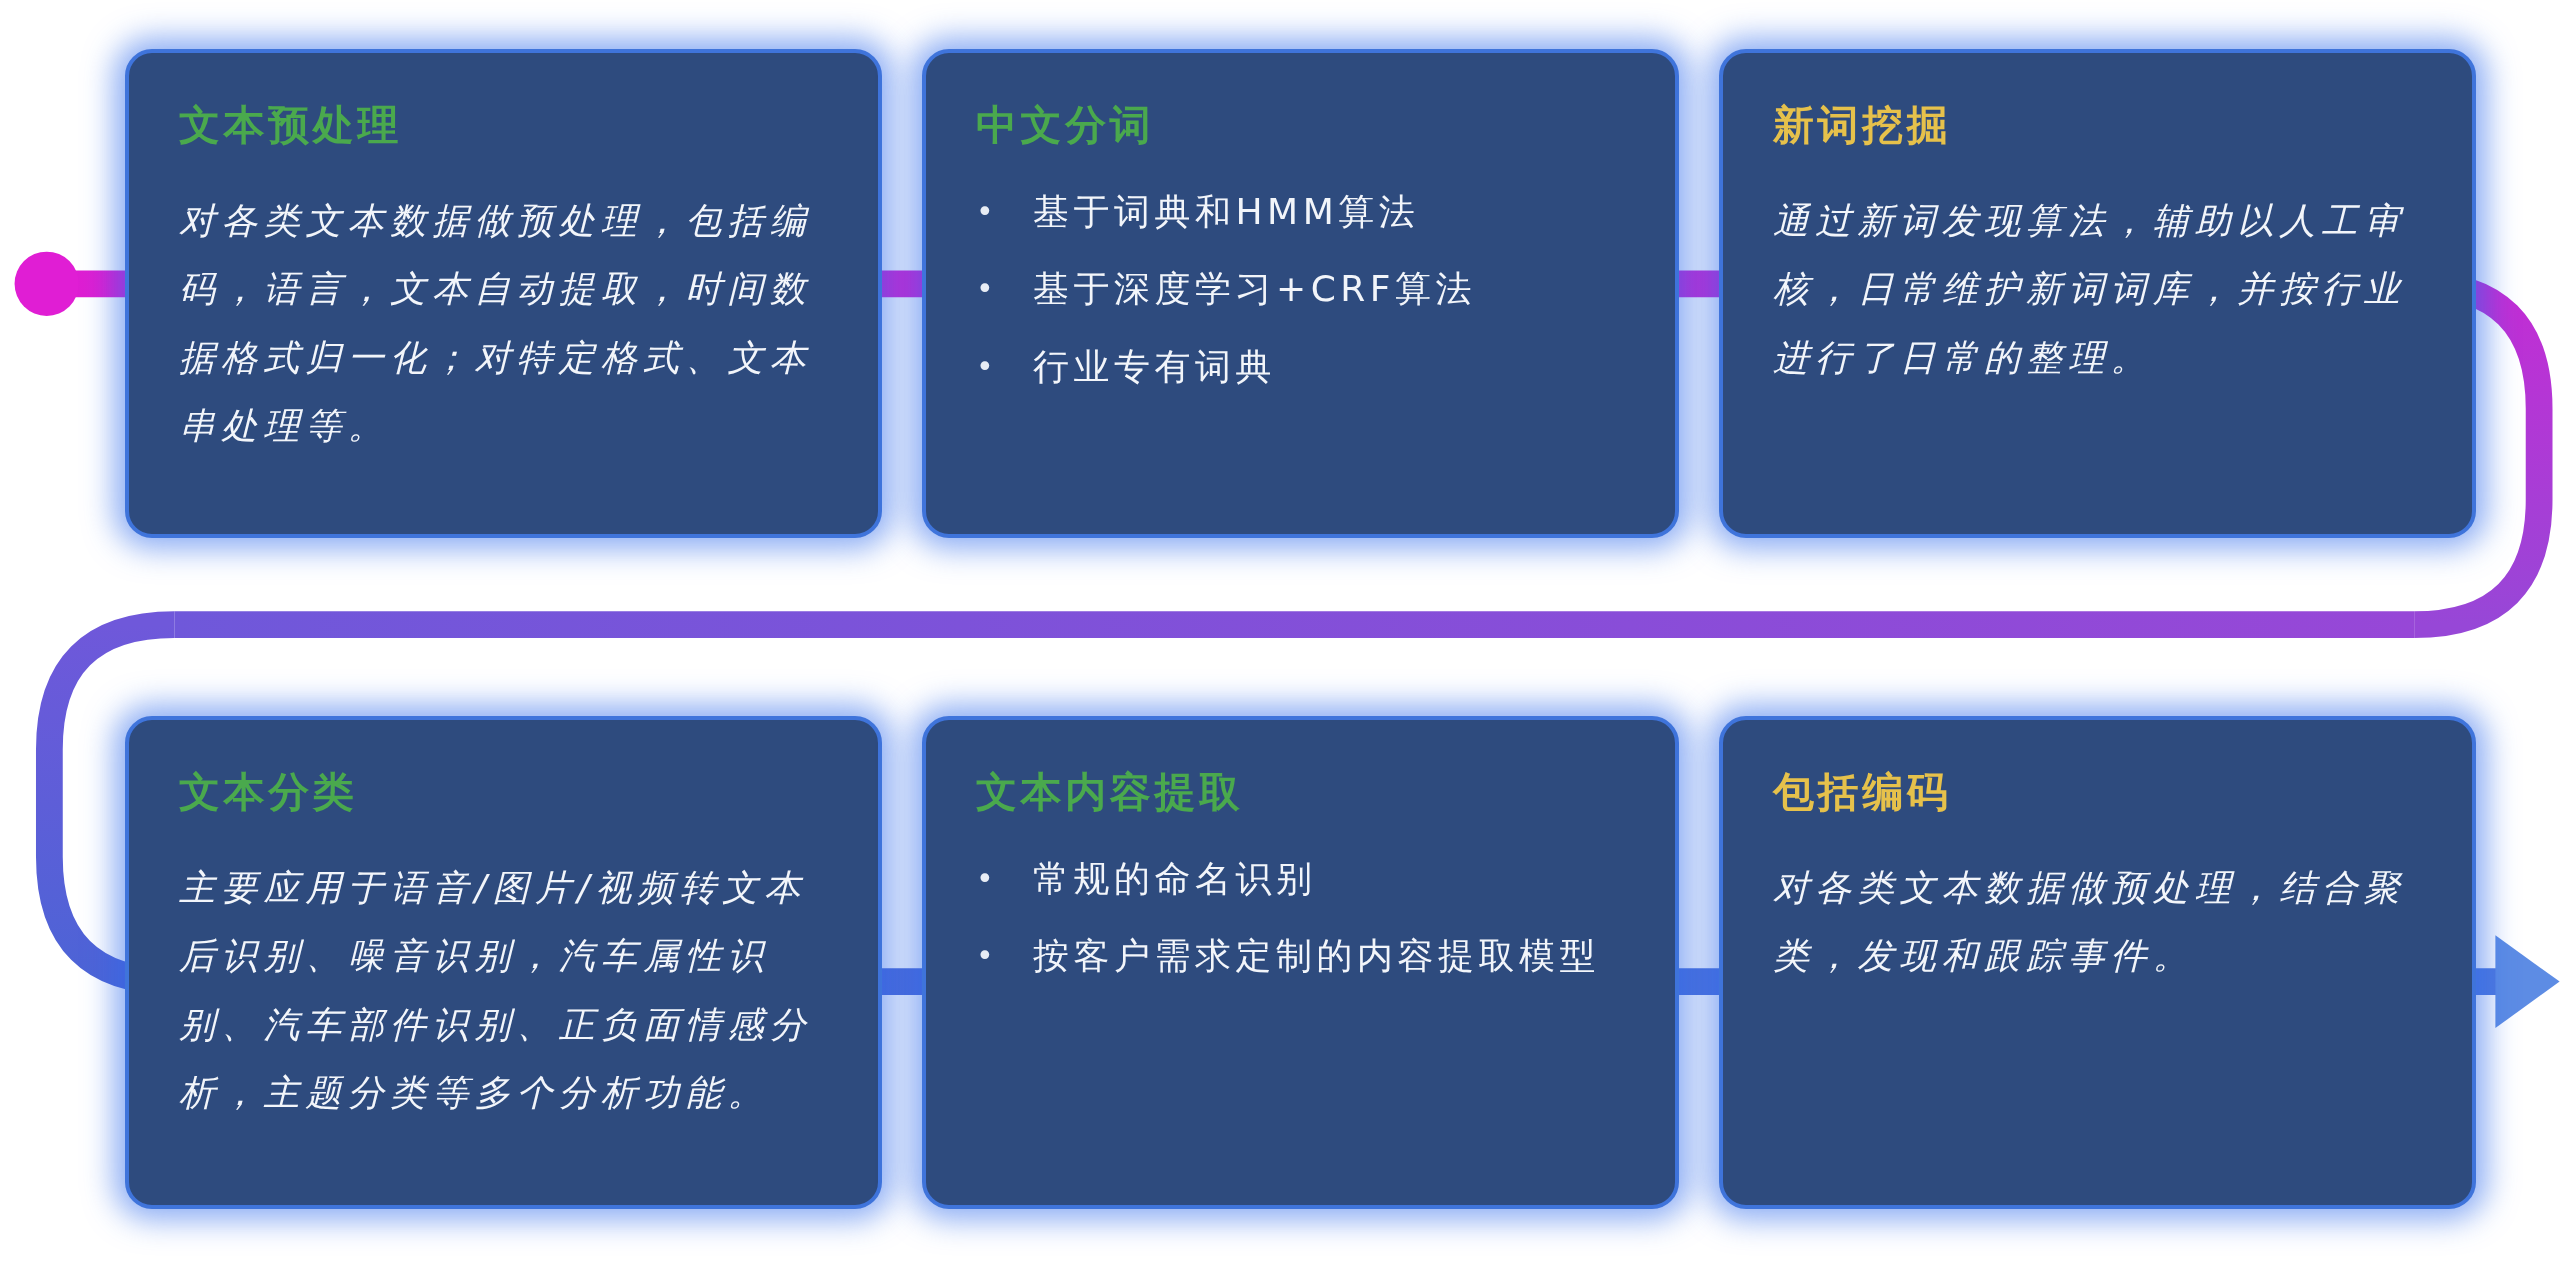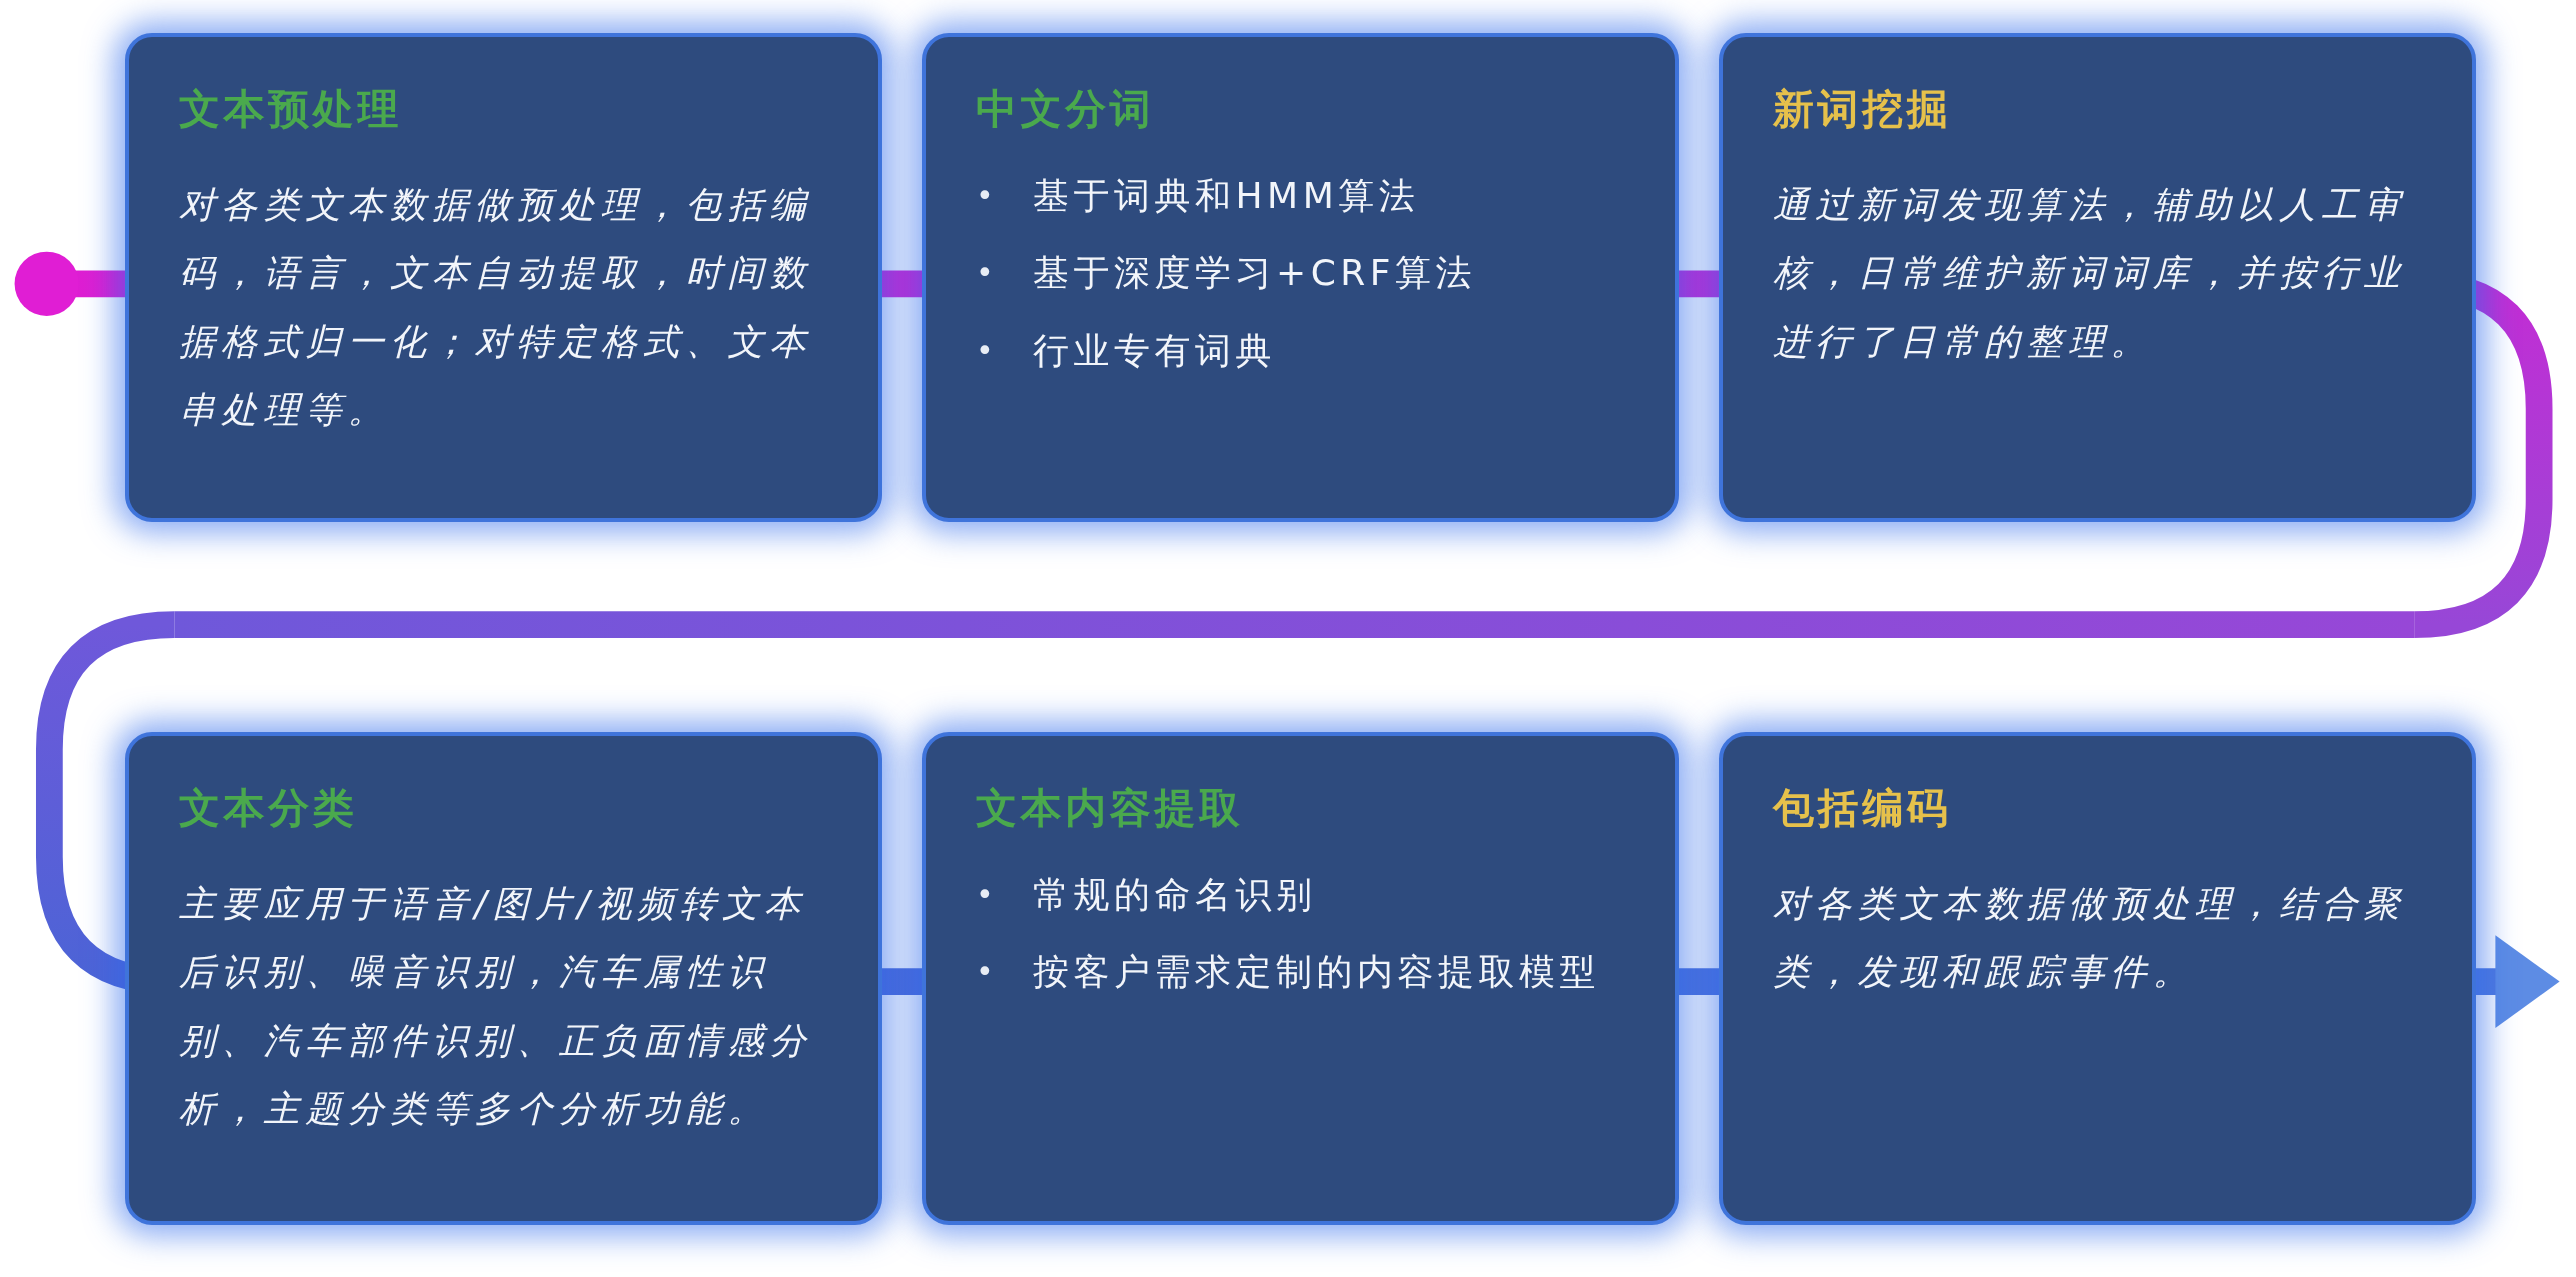--- a/index.html
+++ b/index.html
@@ -24,22 +24,22 @@
     position: absolute;
     width: 757px;
     box-sizing: border-box;
     background: #2e4b7e;
     border: 4.5px solid #3f74db;
     border-radius: 27px;
     box-shadow: 0 0 30px 10.7px rgba(45, 106, 235, 0.55);
     padding: 45px 50px 36px 50px;
     z-index: 2;
   }
-  .row1 { top: 33px;  height: 489px; }
-  .row2 { top: 732px; height: 493px; }
+  .row1 { top: 49px;  height: 489px; }
+  .row2 { top: 716px; height: 493px; }
   .c1 { left: 125px; }
   .c2 { left: 922px; }
   .c3 { left: 1719px; }
   .card-title {
     font-size: 41px;
     font-weight: bold;
     letter-spacing: 3.6px;
     margin: 0 0 34px 0;
   }
   .green  { color: #4aa94d; }

